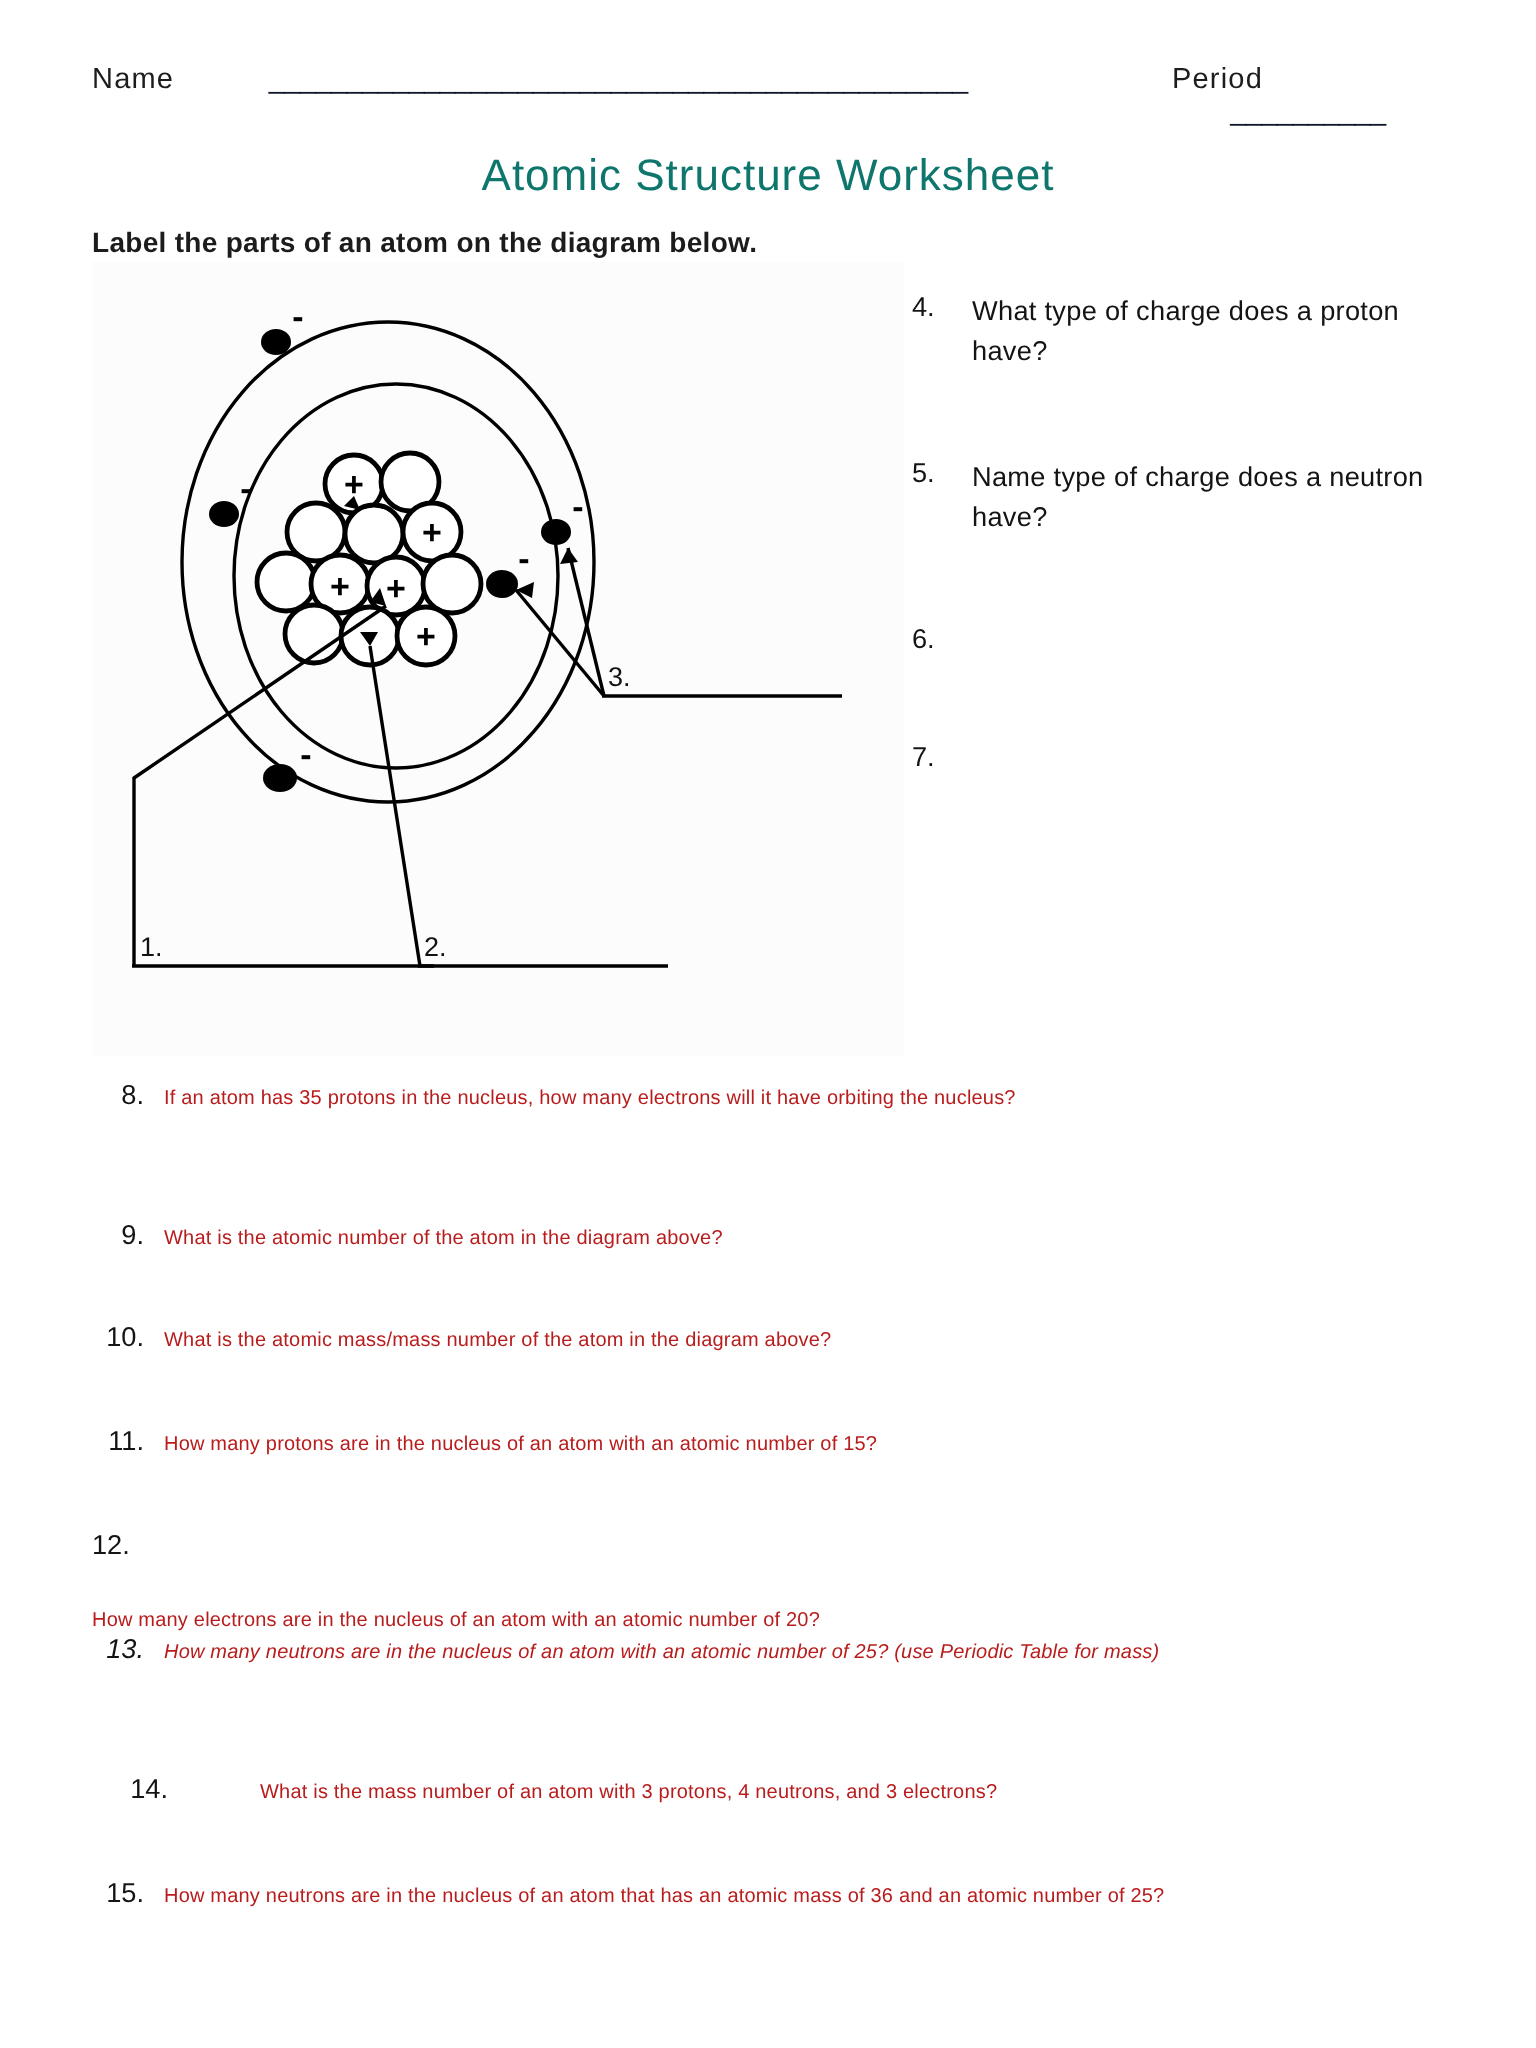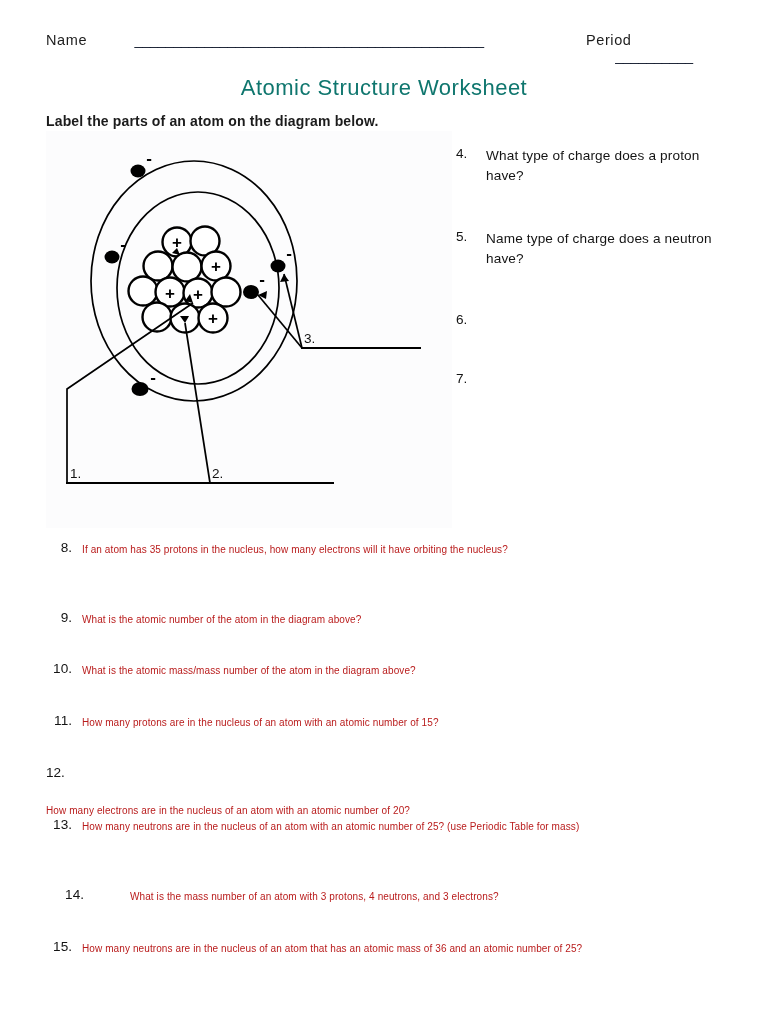--- a/index.html
+++ b/index.html
@@ -268,21 +268,21 @@
     <span class="qtext">What is the atomic mass/mass number of the atom in the diagram above?</span>
   </div>
   <div class="q-bottom" style="position:absolute;left:0;top:173px;width:676px;">
     <span class="qnum">11.</span>
     <span class="qtext">How many protons are in the nucleus of an atom with an atomic number of 15?</span>
   </div>
   <div class="q-bottom" style="position:absolute;left:0;top:225px;width:676px;flex-direction:column;">
     <span class="qnum">12.</span>
     <span class="qtext">How many electrons are in the nucleus of an atom with an atomic number of 20?</span>
   </div>
-  <div class="q-bottom" style="position:absolute;left:0;top:277px;width:676px;">
+  <div class="q-bottom" style="position:absolute;left:0;top:277px;width:676px;font-style:italic;">
     <span class="qnum">13.</span>
     <span class="qtext">How many neutrons are in the nucleus of an atom with an atomic number of 25? (use Periodic Table for mass)</span>
   </div>
   <div class="q-bottom" style="position:absolute;left:12px;top:347px;width:676px;gap:36px;">
     <span class="qnum">14.</span>
     <span class="qtext">What is the mass number of an atom with 3 protons, 4 neutrons, and 3 electrons?</span>
   </div>
   <div class="q-bottom" style="position:absolute;left:0;top:399px;width:676px;">
     <span class="qnum">15.</span>
     <span class="qtext">How many neutrons are in the nucleus of an atom that has an atomic mass of 36 and an atomic number of 25?</span>

